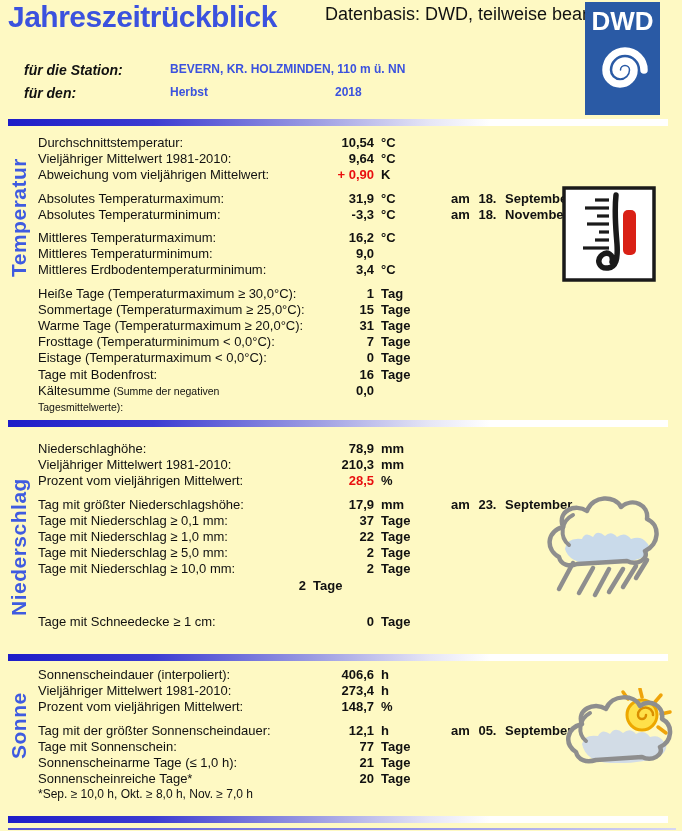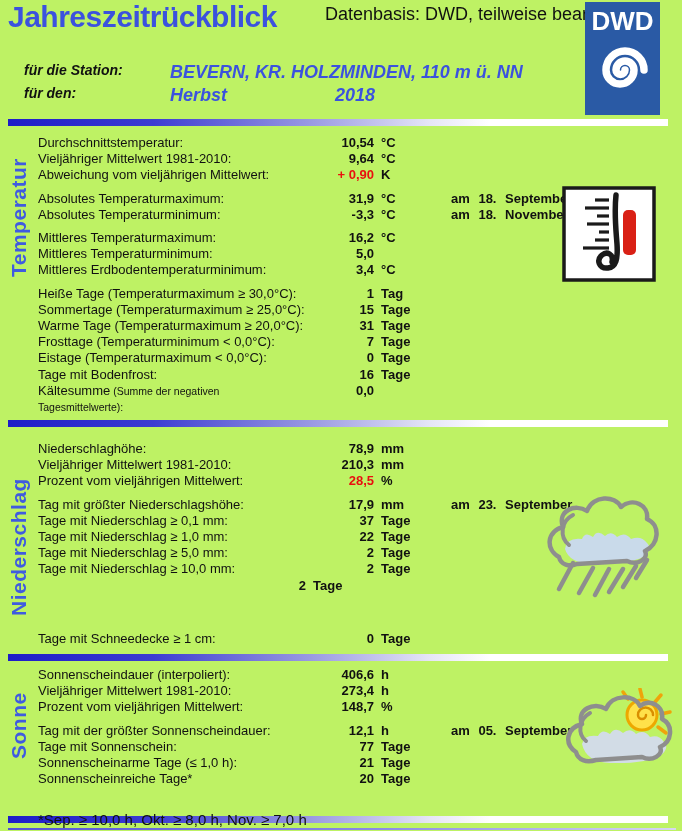--- a/index.html
+++ b/index.html
@@ -1,44 +1,44 @@
 <!DOCTYPE html>
 <html><head>
 <meta charset="utf-8">
 <style>
   html,body{margin:0;padding:0;background:#fff;}
   .page{
-    position:relative;width:682px;height:831px;background:#bef264;overflow:hidden;
+    position:relative;width:682px;height:831px;background:#fef9c3;overflow:hidden;
     font-family:"Liberation Sans","DejaVu Sans",sans-serif;color:#111;
   }
   
   .title{position:absolute;left:8px;top:0px;font-size:30px;font-weight:bold;color:#3B52DE;letter-spacing:-0.5px;}
   .databasis{position:absolute;left:325px;top:4px;font-size:18px;font-weight:normal;color:#111;}
   .hdr-label{position:absolute;left:24px;font-size:14px;font-weight:bold;color:#111;font-style:italic;}
-  .hdr-value{position:absolute;font-size:18px;font-weight:bold;font-style:italic;color:#3B52DE;}
+  .hdr-value{position:absolute;font-size:12px;font-weight:bold;color:#3B52DE;}
   .logo{position:absolute;left:585px;top:2px;width:75px;height:113px;}
   
   .bar{position:absolute;left:8px;width:660px;height:7px;
        background:linear-gradient(to right,#1D1DC8 0%,#3C3CD2 22%,#9A9AE2 46%,#E6E6F6 64%,#ffffff 73%);}
   .thinline{position:absolute;left:8px;width:668px;height:2px;
        background:linear-gradient(to right,#5252D8 0%,#8A8AE4 55%,#D6D6F2 100%);}
   
   .vlabel{position:absolute;writing-mode:vertical-rl;transform:rotate(180deg);
           font-size:21px;font-weight:bold;color:#3F5BE0;letter-spacing:0.5px;text-align:center;}
   .rows{position:absolute;left:38px;width:560px;}
   .group{margin-bottom:7px;}
-  .group.extra-gap{margin-top:37px;}
+  .group.extra-gap{margin-top:20px;}
   .row{display:grid;grid-template-columns:268px 68px 50px auto;line-height:16.2px;font-size:13px;}
   .row .lab{color:#111;}
   .row .lab .small{font-size:10.5px;}
   .row .val{font-weight:bold;text-align:right;white-space:pre;}
   .row .val.red{color:#E90F0F;}
   .row .unit{font-weight:bold;padding-left:7px;}
   .row .date{font-weight:bold;padding-left:27px;word-spacing:5px;white-space:nowrap;}
-  .row.note{display:block;font-size:15px;line-height:15px;color:#111;margin-top:25px;}
+  .row.note{display:block;font-size:12px;line-height:15px;color:#111;}
   
   .icon{position:absolute;}
 </style>
 </head>
 <body>
 
 <div class="page">
 
   <div class="title">Jahreszeitrückblick</div>
   <div class="databasis">Datenbasis: DWD, teilweise bearbeitet</div>
@@ -102,21 +102,21 @@
       </div>
       <div class="group">
         <div class="row">
           <span class="lab">Mittleres Temperaturmaximum:</span>
           <span class="val">16,2</span>
           <span class="unit">°C</span>
           <span class="date"></span>
         </div>
         <div class="row">
           <span class="lab">Mittleres Temperaturminimum:</span>
-          <span class="val">5,0</span>
+          <span class="val">9,0</span>
           <span class="unit"></span>
           <span class="date"></span>
         </div>
         <div class="row">
           <span class="lab">Mittleres Erdbodentemperaturminimum:</span>
           <span class="val">3,4</span>
           <span class="unit">°C</span>
           <span class="date"></span>
         </div>
       </div>

